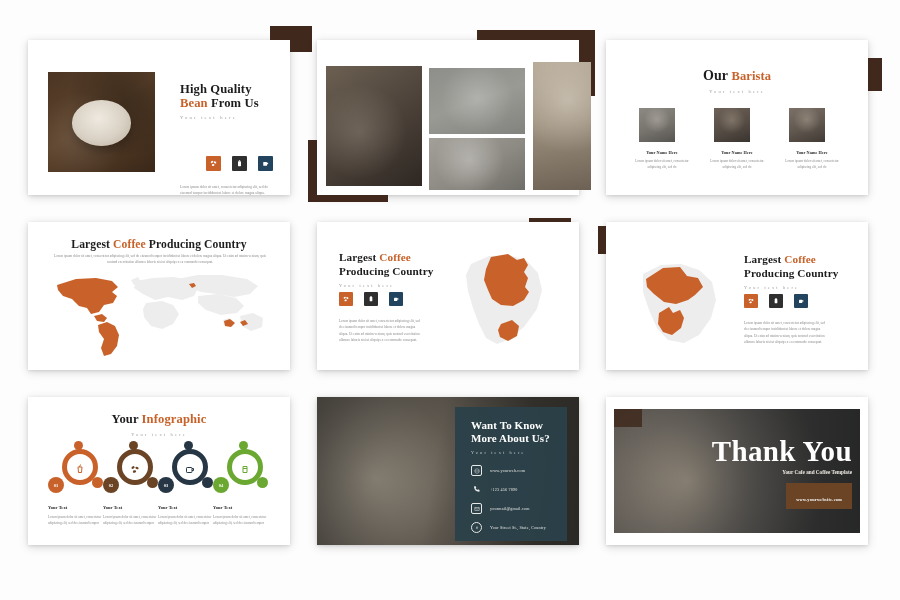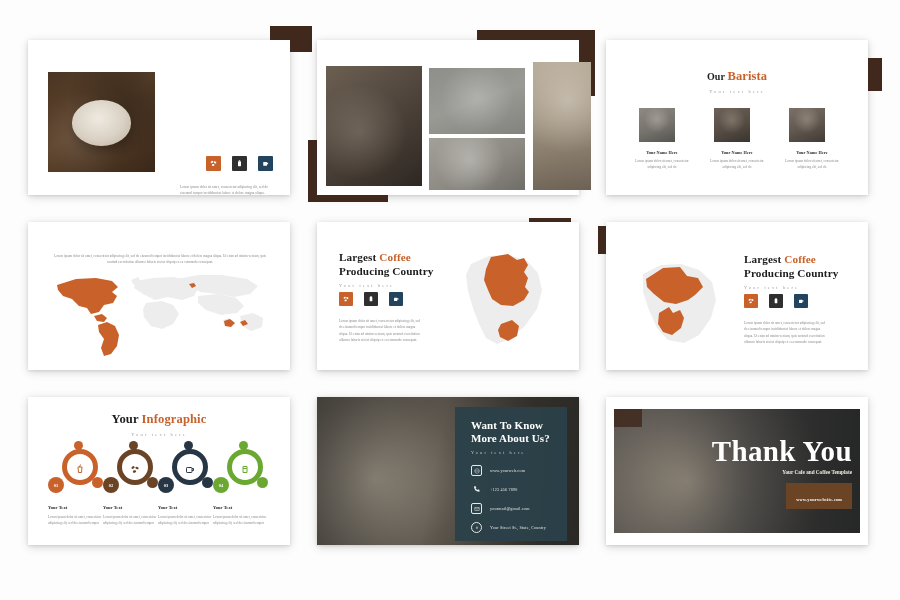--- a/index.html
+++ b/index.html
@@ -153,20 +153,27 @@
 </head>
 <body>
 
 <div class="board">
 
   <div class="slide" style="left:28px; top:40px; width:262px; height:155px;">
     <div class="dark-rect" style="left:242px; top:-14px; width:42px; height:26px;"></div>
     <div class="sheet">
       <div class="ph ph-beans ph-cup-center" style="left:20px; top:32px; width:107px; height:100px;"></div>
 
+      <div style="position:absolute; left:152px; top:42px; width:96px;">
+        <div class="ttl" style="font-size:12.6px; line-height:14px;">High Quality</div>
+        <div style="font-size:12.6px; line-height:14px;">
+          <span class="ttl accent">Bean</span><span class="ttl"> From Us</span>
+        </div>
+        <div class="sub" style="font-size:4.6px; margin-top:5px;">Your text here</div>
+      </div>
 
       <div class="icorow" style="left:178px; top:116px; gap:11px;">
         <div class="ico" style="width:15px;height:15px;background:#c8622a;">
           <svg width="9" height="9" viewBox="0 0 24 24" fill="#fff">
               <ellipse cx="8" cy="8" rx="3.6" ry="2.6" transform="rotate(-30 8 8)"></ellipse>
               <ellipse cx="16" cy="9" rx="3.6" ry="2.6" transform="rotate(25 16 9)"></ellipse>
               <ellipse cx="11" cy="16" rx="3.6" ry="2.6" transform="rotate(-15 11 16)"></ellipse>
             </svg>
         </div>
         <div class="ico" style="width:15px;height:15px;background:#2f2f2f;">
@@ -195,21 +202,21 @@
       <div class="ph ph-gray" style="left:112px; top:28px; width:96px; height:66px;"></div>
       <div class="ph ph-latte" style="left:112px; top:98px; width:96px; height:52px;"></div>
       <div class="ph ph-warm" style="left:216px; top:22px; width:58px; height:128px;"></div>
     </div>
   </div>
 
   <div class="slide" style="left:606px; top:40px; width:262px; height:155px;">
     <div class="dark-rect" style="left:222px; top:18px; width:54px; height:33px;"></div>
     <div class="sheet">
       <div style="position:absolute; left:0; top:26px; width:100%; text-align:center;">
-        <span class="ttl" style="font-size:10px;">Our </span><span class="ttl accent" style="font-size:12.5px;font-family:Liberation Serif, serif;">Barista</span>
+        <span class="ttl" style="font-size:14px;">Our </span><span class="ttl accent" style="font-size:12.5px;font-family:Liberation Serif, serif;">Barista</span>
         <div class="sub" style="font-size:4.4px; margin-top:5px;">Your text here</div>
       </div>
 
       <div style="position:absolute; left:24px; top:68px; width:64px; text-align:center;">
         <div class="ph ph-portrait" style="position:relative; left:9px; width:36px; height:34px;"></div>
         <div class="ttl" style="font-size:4.2px; margin-top:8px;">Your Name Here</div>
         <div class="body-txt" style="font-size:3.3px; margin-top:3px;">Lorem ipsum dolor sit amet, consectetur adipiscing elit, sed do</div>
       </div>
 
       <div style="position:absolute; left:99px; top:68px; width:64px; text-align:center;">
@@ -221,20 +228,23 @@
       <div style="position:absolute; left:174px; top:68px; width:64px; text-align:center;">
         <div class="ph ph-portrait c" style="position:relative; left:9px; width:36px; height:34px;"></div>
         <div class="ttl" style="font-size:4.2px; margin-top:8px;">Your Name Here</div>
         <div class="body-txt" style="font-size:3.3px; margin-top:3px;">Lorem ipsum dolor sit amet, consectetur adipiscing elit, sed do</div>
       </div>
     </div>
   </div>
 
   <div class="slide" style="left:28px; top:222px; width:262px; height:148px;">
     <div class="sheet">
+      <div style="position:absolute; left:0; top:12px; width:100%; text-align:center;">
+        <span class="ttl" style="font-size:11.6px;">Largest </span><span class="ttl accent" style="font-size:11.6px;">Coffee</span><span class="ttl" style="font-size:11.6px;"> Producing Country</span>
+      </div>
       <div class="body-txt" style="position:absolute; left:26px; top:32px; width:212px; font-size:3.4px; text-align:center; line-height:1.7;">Lorem ipsum dolor sit amet, consectetur adipiscing elit, sed do eiusmod tempor incididunt ut labore et dolore magna aliqua. Ut enim ad minim veniam, quis nostrud exercitation ullamco laboris nisi ut aliquip ex ea commodo consequat.</div>
 
       <div class="mapwrap" style="left:20px; top:48px; width:226px; height:90px;">
         <svg viewBox="0 0 452 180" preserveAspectRatio="xMidYMid meet">
           <g fill="#ededed">
             <path d="M176 22 L210 16 L250 14 L286 20 L300 36 L292 52 L268 60 L240 54 L214 60 L190 48 L172 36 Z"></path>
             <path d="M196 66 L228 62 L250 70 L262 88 L250 108 L228 118 L206 112 L192 94 L190 78 Z"></path>
             <path d="M258 18 L300 10 L348 10 L398 18 L420 32 L404 48 L372 54 L338 48 L306 44 L282 34 Z"></path>
             <path d="M300 52 L340 48 L376 56 L392 72 L378 86 L346 90 L316 80 L300 66 Z"></path>
             <path d="M384 92 L410 86 L430 96 L428 114 L406 122 L388 112 Z"></path>

